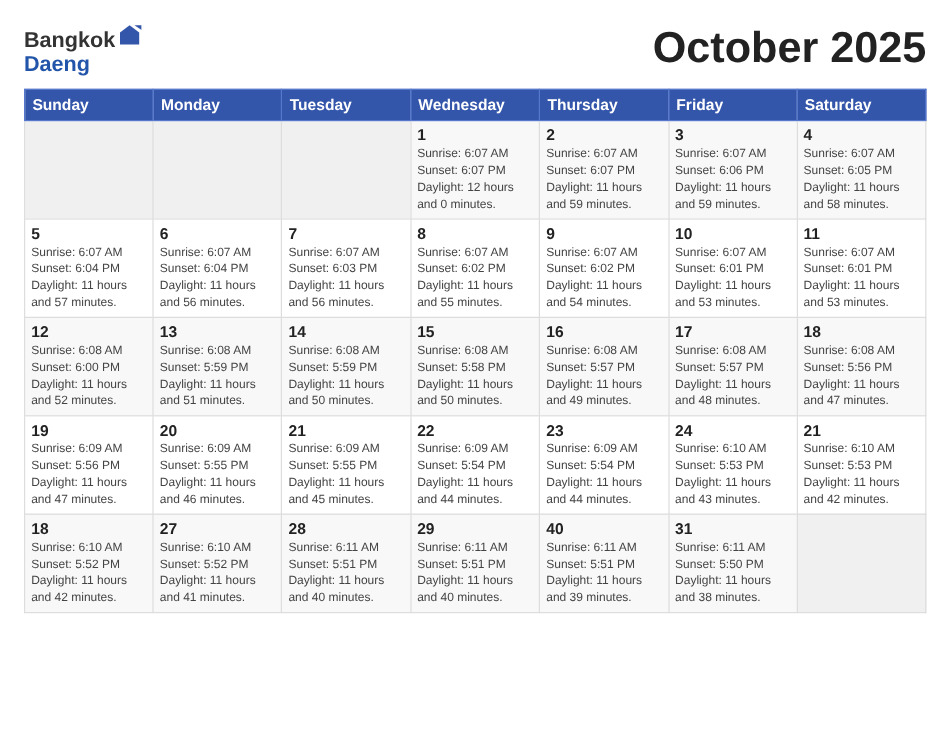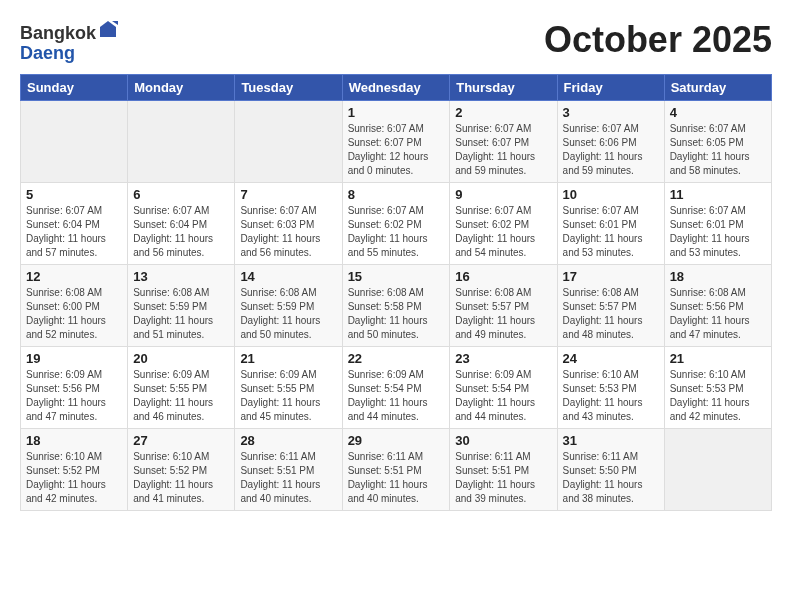--- a/index.html
+++ b/index.html
@@ -250,21 +250,21 @@
         </td>
         <td>
           <span class="day-number">28</span>
           <div class="day-info">Sunrise: 6:11 AM<br>Sunset: 5:51 PM<br>Daylight: 11 hours<br>and 40 minutes.</div>
         </td>
         <td>
           <span class="day-number">29</span>
           <div class="day-info">Sunrise: 6:11 AM<br>Sunset: 5:51 PM<br>Daylight: 11 hours<br>and 40 minutes.</div>
         </td>
         <td>
-          <span class="day-number">30</span>
+          <span class="day-number">40</span>
           <div class="day-info">Sunrise: 6:11 AM<br>Sunset: 5:51 PM<br>Daylight: 11 hours<br>and 39 minutes.</div>
         </td>
         <td>
           <span class="day-number">31</span>
           <div class="day-info">Sunrise: 6:11 AM<br>Sunset: 5:50 PM<br>Daylight: 11 hours<br>and 38 minutes.</div>
         </td>
         <td class="empty-cell"></td>
       </tr>
     </tbody>
 </table>

